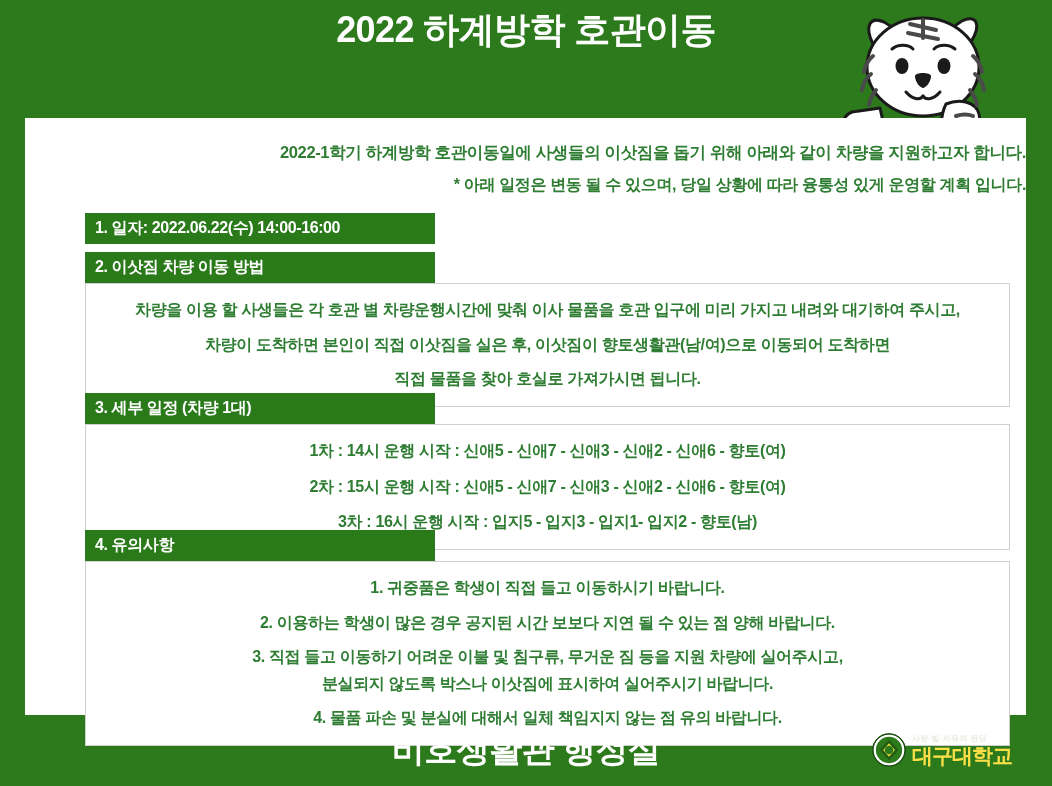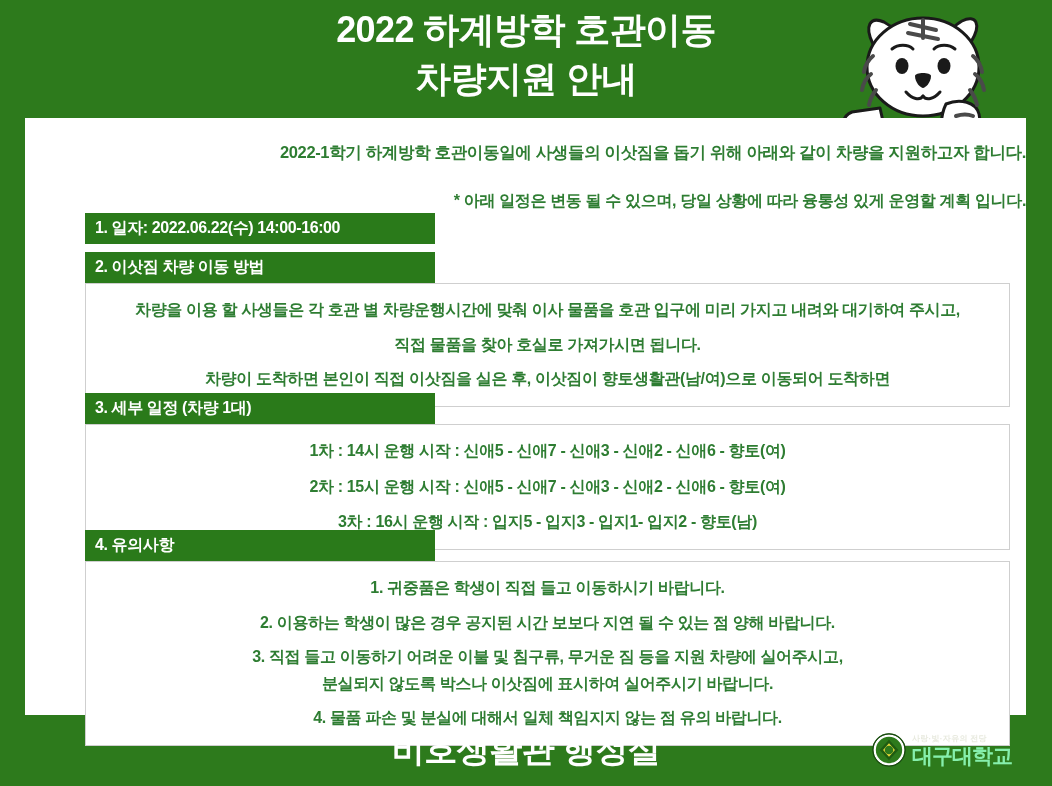--- a/index.html
+++ b/index.html
@@ -79,21 +79,21 @@
     font-size: 16.5px;
     font-weight: bold;
     line-height: 1.52;
     letter-spacing: -0.35px;
   }
   .intro-line {
     display: block;
     white-space: nowrap;
   }
   .intro-line.second {
-    margin-top: 24px;
+    margin-top: 8px;
     font-size: 16px;
   }
 
   
   .section {
     position: absolute;
     left: 60px;
     width: 925px;
   }
 
@@ -187,36 +187,35 @@
   }
   .logo-tagline {
     color: #e8eadf;
     font-size: 8px;
     font-weight: bold;
     letter-spacing: 0.3px;
     margin-bottom: 2px;
     white-space: nowrap;
   }
   .logo-name {
-    color: #86efac;
+    color: #fde047;
     font-size: 21px;
     font-weight: bold;
     letter-spacing: -1px;
     white-space: nowrap;
   }
 </style>
 </head>
 <body>
 
 <div class="poster">
 
   <div class="header">
     <div class="title-block">
       <span class="title-line">2022 하계방학 호관이동</span>
-      <span class="title-line">차량지원 안내</span>
     </div>
 
     <svg class="mascot" viewBox="0 0 190 160" aria-hidden="true">
       <g fill="#ffffff" stroke="#1a1a1a" stroke-width="3" stroke-linejoin="round" stroke-linecap="round">
 
         <path d="M33 40 C24 22 30 12 44 18 C52 22 58 30 60 38 Z"></path>
         <path d="M131 38 C142 20 136 10 122 17 C114 21 108 30 106 38 Z"></path>
 
         <ellipse cx="83" cy="63" rx="56" ry="49"></ellipse>
 
@@ -261,22 +260,22 @@
     </div>
 
     <div class="section" id="section-date">
       <div class="chip">1. 일자: 2022.06.22(수) 14:00-16:00</div>
     </div>
 
     <div class="section" id="section-method">
       <div class="chip">2. 이삿짐 차량 이동 방법</div>
       <div class="box method">
         <p>차량을 이용 할 사생들은 각 호관 별 차량운행시간에 맞춰 이사 물품을 호관 입구에 미리 가지고 내려와 대기하여 주시고,</p>
+        <p>차량이 도착하면 본인이 직접 이삿짐을 실은 후, 이삿짐이 향토생활관(남/여)으로 이동되어 도착하면</p>
         <p>직접 물품을 찾아 호실로 가져가시면 됩니다.</p>
-        <p>차량이 도착하면 본인이 직접 이삿짐을 실은 후, 이삿짐이 향토생활관(남/여)으로 이동되어 도착하면</p>
       </div>
     </div>
 
     <div class="section" id="section-schedule">
       <div class="chip">3. 세부 일정 (차량 1대)</div>
       <div class="box schedule">
         <p>1차 : 14시 운행 시작 : 신애5 - 신애7 - 신애3 - 신애2 - 신애6 - 향토(여)</p>
         <p>2차 : 15시 운행 시작 : 신애5 - 신애7 - 신애3 - 신애2 - 신애6 - 향토(여)</p>
         <p>3차 : 16시 운행 시작 : 입지5 - 입지3 - 입지1- 입지2 - 향토(남)</p>
       </div>

